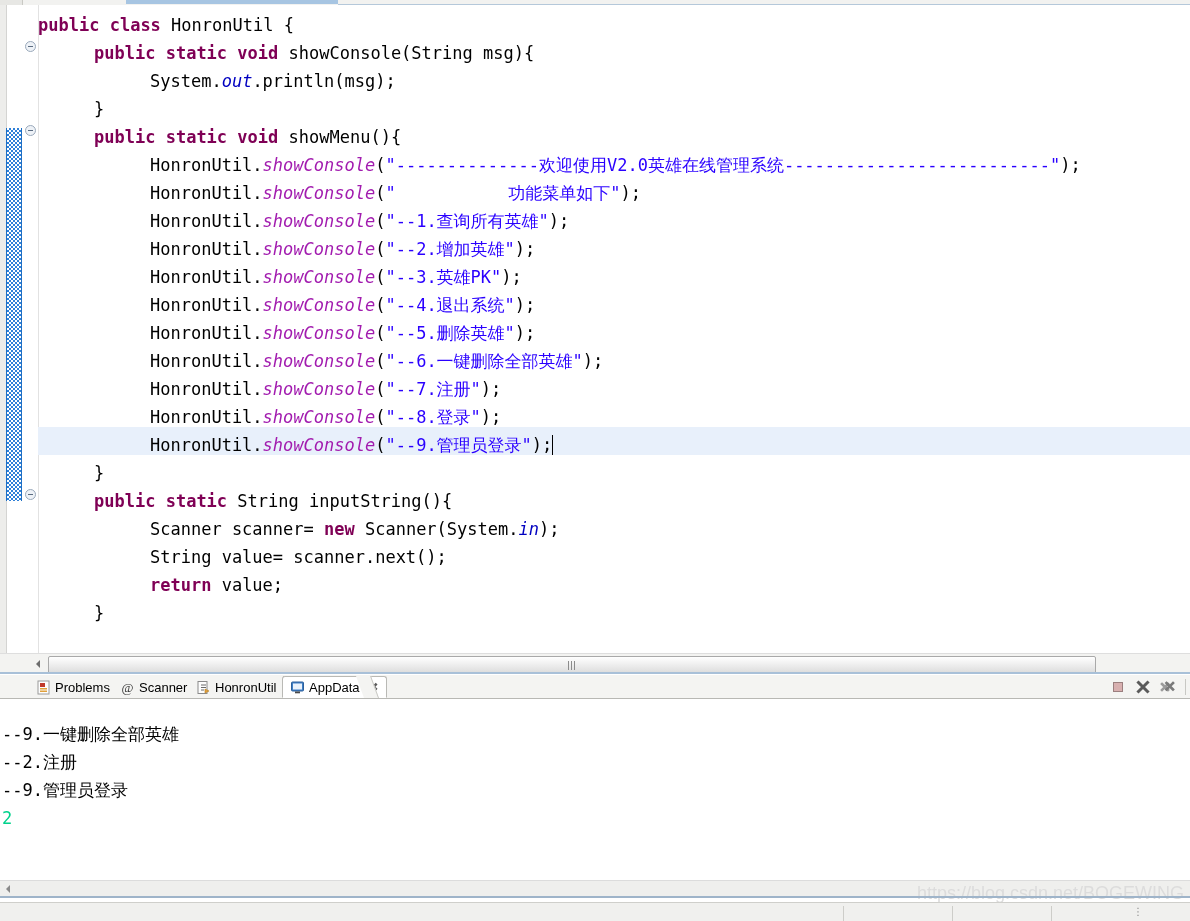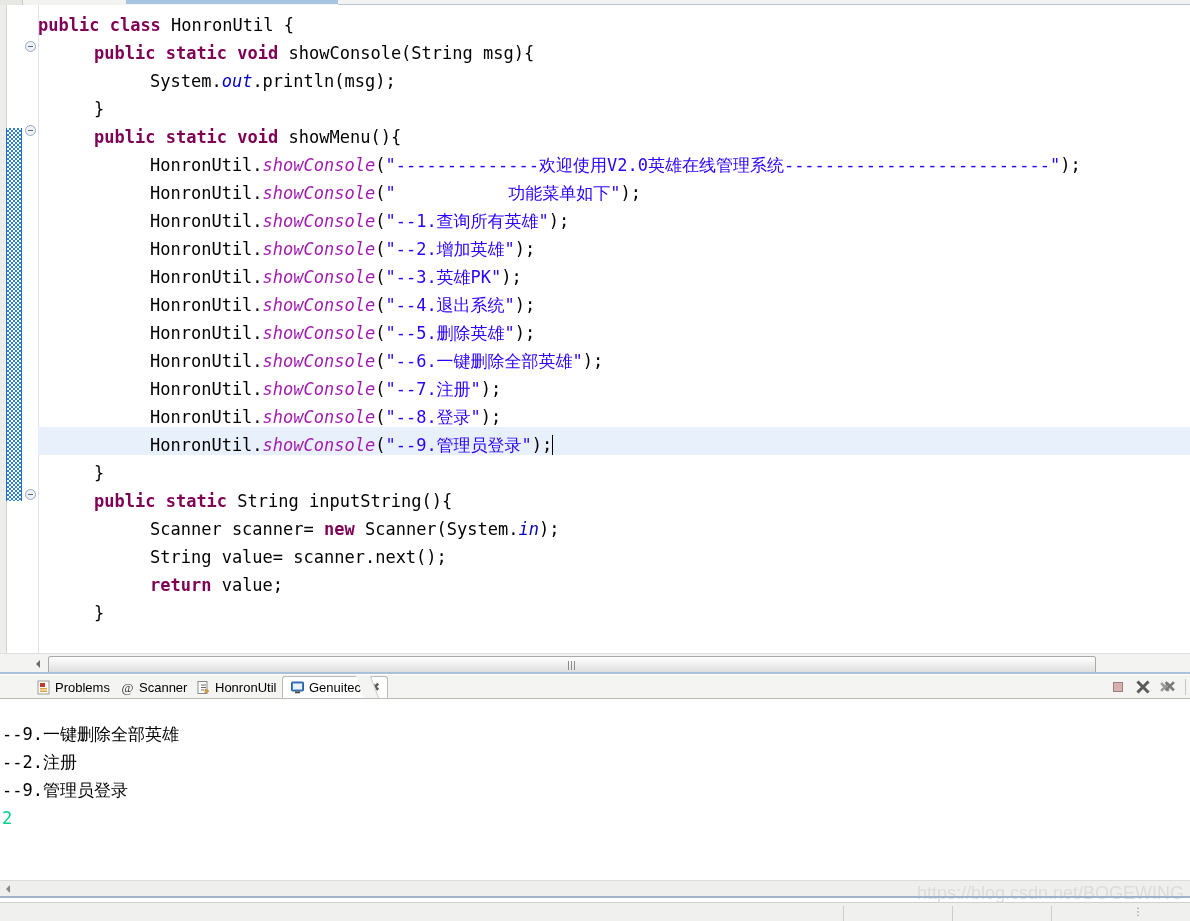--- a/index.html
+++ b/index.html
@@ -193,21 +193,21 @@
       </div>
 
       <div class="tab active" style="left:253px;">
         <span class="tico">
           <svg width="15" height="15" viewBox="0 0 15 15">
             <rect x="1.5" y="2" width="12" height="9" rx="1" fill="#3f7fc6" stroke="#2c5f9a"></rect>
             <rect x="3" y="3.5" width="9" height="6" fill="#eaf2fb"></rect>
             <rect x="5" y="11.5" width="5" height="1.8" fill="#4a4a4a"></rect>
           </svg>
         </span>
-        <span>Genuitec</span>
+        <span>AppData</span>
         <span class="close">✖</span>
       </div>
 
       <div class="tabtail" style="left:360px;width:14px;border-right:1px solid #c7c7c3;transform:skewX(20deg);"></div>
 
       <div class="ctoolbar">
         <span class="cbtn">
             <span class="sq"></span>
           </span>
         <span class="cbtn">

